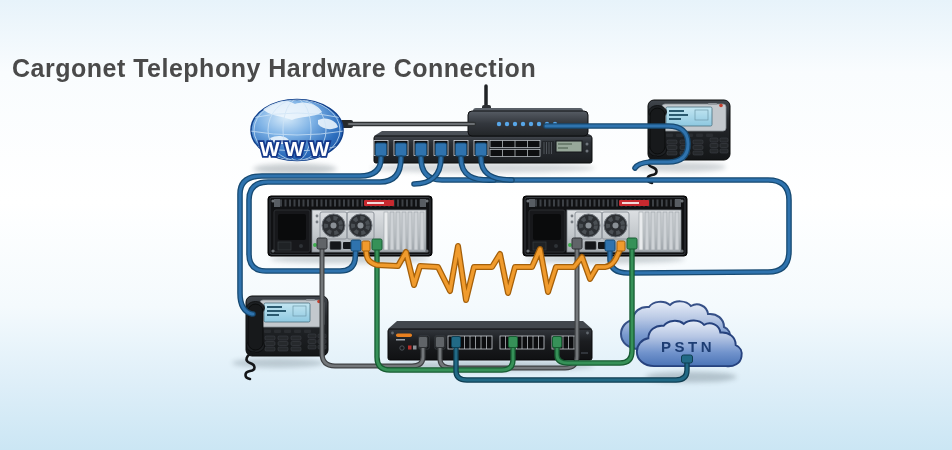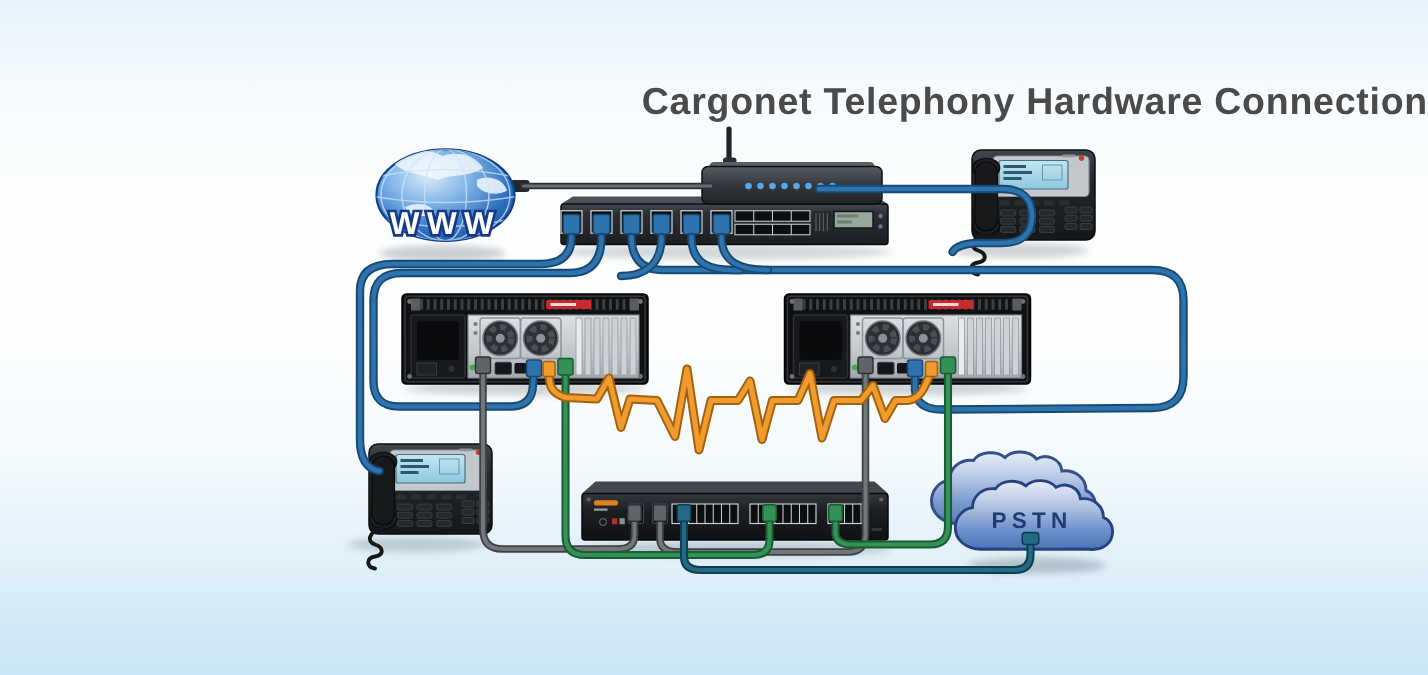--- a/index.html
+++ b/index.html
@@ -5,21 +5,21 @@
   html,body{margin:0;padding:0;}
   body{
     width:952px;height:450px;overflow:hidden;
     background:linear-gradient(180deg,#e7f3fa 0%,#f9fcfe 16%,#ffffff 45%,#f4fafd 68%,#ddeef8 86%,#cbe6f4 100%);
     font-family:"Liberation Sans",sans-serif;
     position:relative;
   }
   .stage{position:absolute;inset:0;}
   .title{
     position:absolute;top:54px;left:0;right:0;
-    text-align:right;text-indent:12px;
+    text-align:left;text-indent:12px;
     font-size:25px;font-weight:bold;color:var(--title_text,#4a4a4a);
     letter-spacing:0.5px;
   }
   svg{position:absolute;top:0;left:0;}
   text{font-family:"Liberation Sans",sans-serif;}
   .cbl{fill:none;stroke-linecap:round;stroke-linejoin:round;}
   .co-blue{stroke:var(--cable_blue_dark,#174a72);stroke-width:5.6;}
   .ci-blue{stroke:var(--cable_blue,#2f73ae);stroke-width:3;}
   .co-teal{stroke:var(--cable_teal_dark,#0f3e52);stroke-width:5.4;}
   .ci-teal{stroke:var(--cable_teal,#226a86);stroke-width:2.8;}

